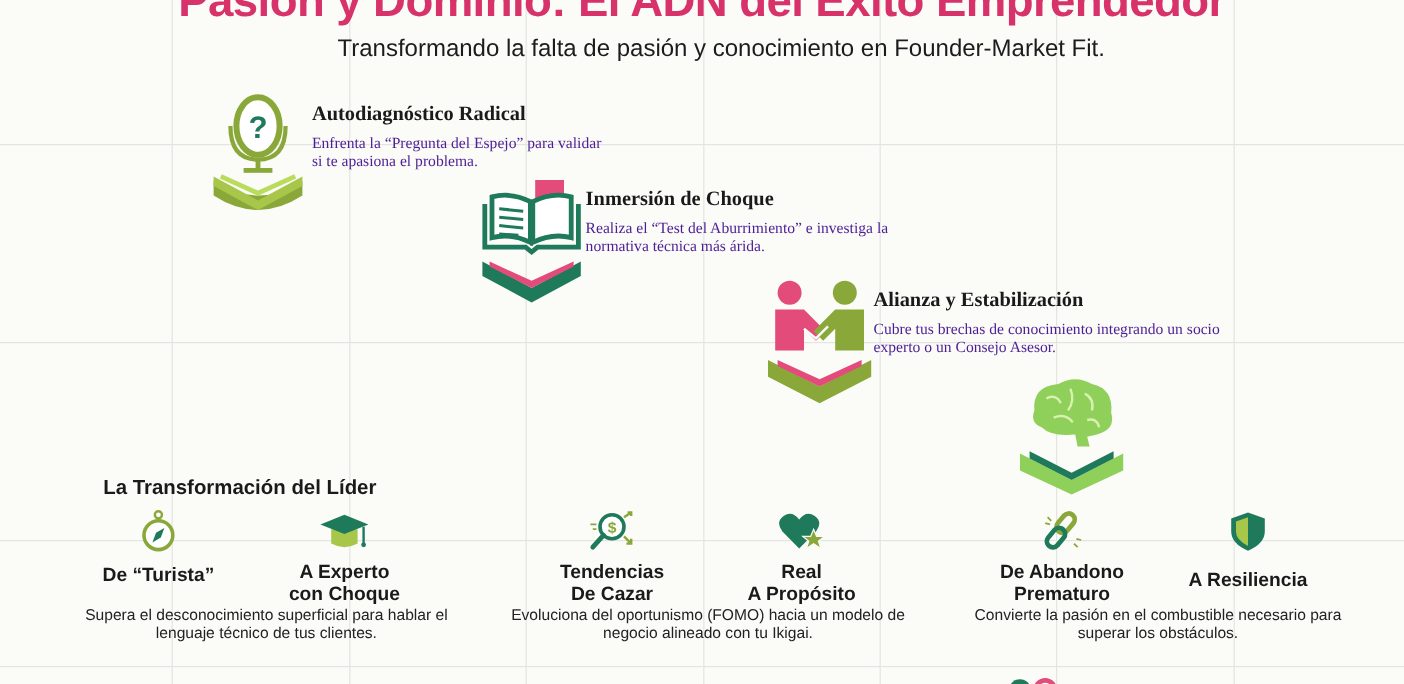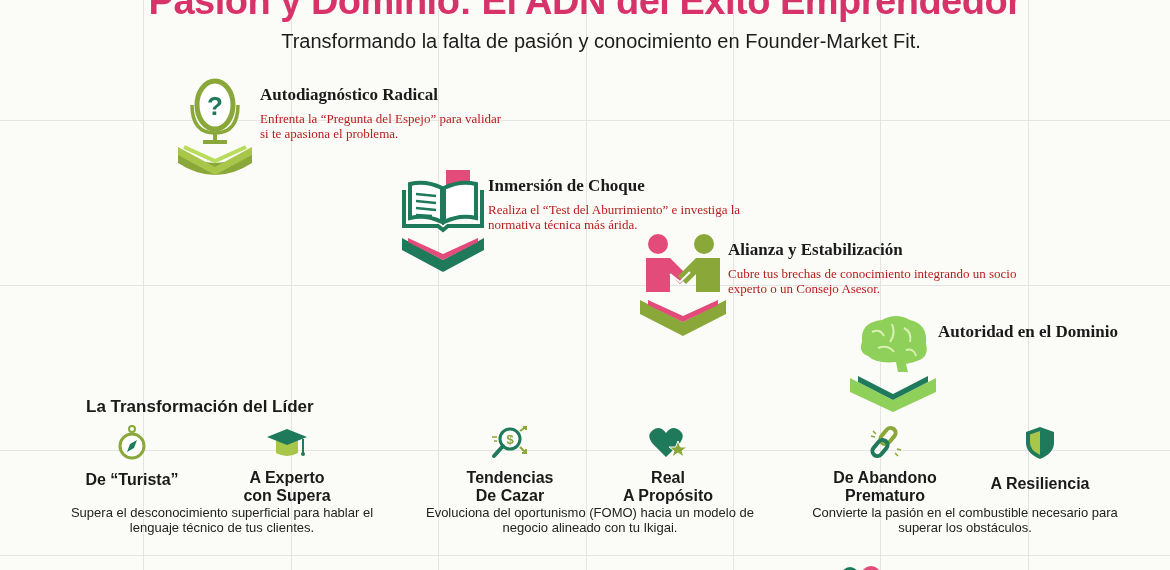--- a/index.html
+++ b/index.html
@@ -18,21 +18,21 @@
     color: #d8326b; letter-spacing: -0.5px; white-space: nowrap;
   }
   .subtitle {
     position: absolute; left: 0; right: 0; top: 30px;
     text-align: center; font-size: 20px; color: #1c1c1c; padding-left: 32px;
   }
   .step { position: absolute; }
   .step .icon { position: absolute; left: 0; top: 0; width: 90px; height: 110px; }
   .step .text { position: absolute; left: 90px; top: 10px; width: 330px; font-family: Liberation Serif, serif; }
   .step h3 { font-size: 17px; font-weight: bold; color: #1a1a1a; margin-bottom: 6px; white-space: nowrap; }
-  .step p { font-size: 13px; line-height: 15px; color: #b91c1c; }
+  .step p { font-size: 13px; line-height: 15px; color: #4c1d95; }
   .trans-heading {
     position: absolute; left: 86px; top: 397px;
     font-size: 17px; font-weight: bold; color: #1a1a1a;
   }
   .pair { position: absolute; top: 425px; }
   .pair .col { position: absolute; top: 0; width: 150px; text-align: center; }
   .pair .col svg { display: block; margin: 0 auto; }
   .pair .col .lbl { font-size: 16px; font-weight: bold; line-height: 18px; margin-top: 8px; color: #1a1a1a; }
   .pair .desc { position: absolute; top: 80px; left: 0; width: 330px; text-align: center; font-size: 13px; line-height: 15px; color: #222; }
   .bottom-peek { position: absolute; left: 838px; top: 562px; }
@@ -69,21 +69,21 @@
       <line x1="33" y1="67" x2="57" y2="67" stroke="#8aa83a" stroke-width="4"></line>
       <text x="45" y="40" text-anchor="middle" font-family="Liberation Sans, sans-serif" font-weight="bold" font-size="26" fill="#1f7a5c">?</text>
     </svg>
   </div>
   <div class="text">
     <h3>Autodiagnóstico Radical</h3>
     <p style="width:245px">Enfrenta la “Pregunta del Espejo” para validar si te apasiona el problema.</p>
   </div>
 </div>
 
-<div class="step" style="left:398px; top:166px; width:420px; height:110px;">
+<div class="step" style="left:398px; top:146px; width:420px; height:110px;">
   <div class="icon">
     <svg width="90" height="110" viewBox="0 0 90 110">
       <path d="M4 72 L45 94 L86 72 L86 84 L45 106 L4 84 Z" fill="#1f7a5c"></path>
       <path d="M10 72 L45 88 L80 72 L80 76 L45 94 L10 76 Z" fill="#e24b7a"></path>
       <rect x="48" y="4" width="24" height="24" fill="#e24b7a"></rect>
       <path d="M6 24 L6 60 L40 60 L45 64 L50 60 L84 60 L84 24" stroke="#1f7a5c" stroke-width="4" fill="none"></path>
       <path d="M12 18 Q28 14 44 22 L44 56 Q28 48 12 52 Z" fill="#fff" stroke="#1f7a5c" stroke-width="4"></path>
       <path d="M46 22 Q62 14 78 18 L78 52 Q62 48 46 56 Z" fill="#fff" stroke="#1f7a5c" stroke-width="4"></path>
       <path d="M18 28 L38 30 M18 35 L38 37 M18 42 L38 44 M18 49 L34 50" stroke="#1f7a5c" stroke-width="2.5"></path>
     </svg>
@@ -115,21 +115,20 @@
 <div class="step" style="left:848px; top:312px; width:320px; height:105px;">
   <div class="icon">
     <svg width="90" height="110" viewBox="0 0 90 110">
       <path d="M2 66 L45 88 L88 66 L88 80 L45 100 L2 80 Z" fill="#8fd05a"></path>
       <path d="M10 64 L45 82 L80 64 L80 70 L45 88 L10 70 Z" fill="#1f7a5c"></path>
       <path d="M14 30 Q12 10 34 8 Q48 0 62 8 Q80 12 78 32 Q82 46 66 50 L58 52 L60 60 L50 60 L48 50 Q28 52 20 44 Q10 40 14 30 Z" fill="#8fd05a"></path>
       <path d="M24 20 Q32 16 36 24 M44 12 Q48 22 42 30 M56 16 Q64 20 62 30 M30 36 Q40 32 46 40 M58 38 Q66 36 68 44" stroke="#d8f0b0" stroke-width="2" fill="none"></path>
     </svg>
   </div>
   <div class="text" style="width:220px">
-    <h3>Autoridad en el Dominio</h3>
   </div>
 </div>
 
 <div class="trans-heading">La Transformación del Líder</div>
 
 <div class="pair" style="left:57px; width:330px;">
   <div class="col" style="left:0">
     <svg width="34" height="36" viewBox="0 0 34 36">
       <circle cx="17" cy="4" r="3" fill="none" stroke="#8aa83a" stroke-width="2"></circle>
       <circle cx="17" cy="21" r="12" fill="#fff" stroke="#8aa83a" stroke-width="3"></circle>
@@ -141,21 +140,21 @@
   </div>
   <div class="col" style="left:155px">
     <svg width="44" height="36" viewBox="0 0 44 36">
       <path d="M11 16 L11 28 Q22 34 33 28 L33 16 Z" fill="#a7c64a"></path>
       <path d="M2 12 L22 4 L42 12 L22 20 Z" fill="#1f7a5c"></path>
       <line x1="38" y1="14" x2="38" y2="28" stroke="#1f7a5c" stroke-width="2"></line>
       <circle cx="38" cy="29" r="2" fill="#1f7a5c"></circle>
     </svg>
     <div class="lbl">
       <div>A Experto</div>
-      <div>con Supera</div>
+      <div>con Choque</div>
     </div>
   </div>
   <div class="desc">Supera el desconocimiento superficial para hablar el lenguaje técnico de tus clientes.</div>
 </div>
 
 <div class="pair" style="left:425px; width:330px;">
   <div class="col" style="left:10px">
     <svg width="44" height="36" viewBox="0 0 44 36">
       <circle cx="22" cy="14" r="10" fill="#fff" stroke="#1f7a5c" stroke-width="3"></circle>
       <text x="22" y="19" text-anchor="middle" font-family="Liberation Sans, sans-serif" font-weight="bold" font-size="13" fill="#8aa83a">$</text>

